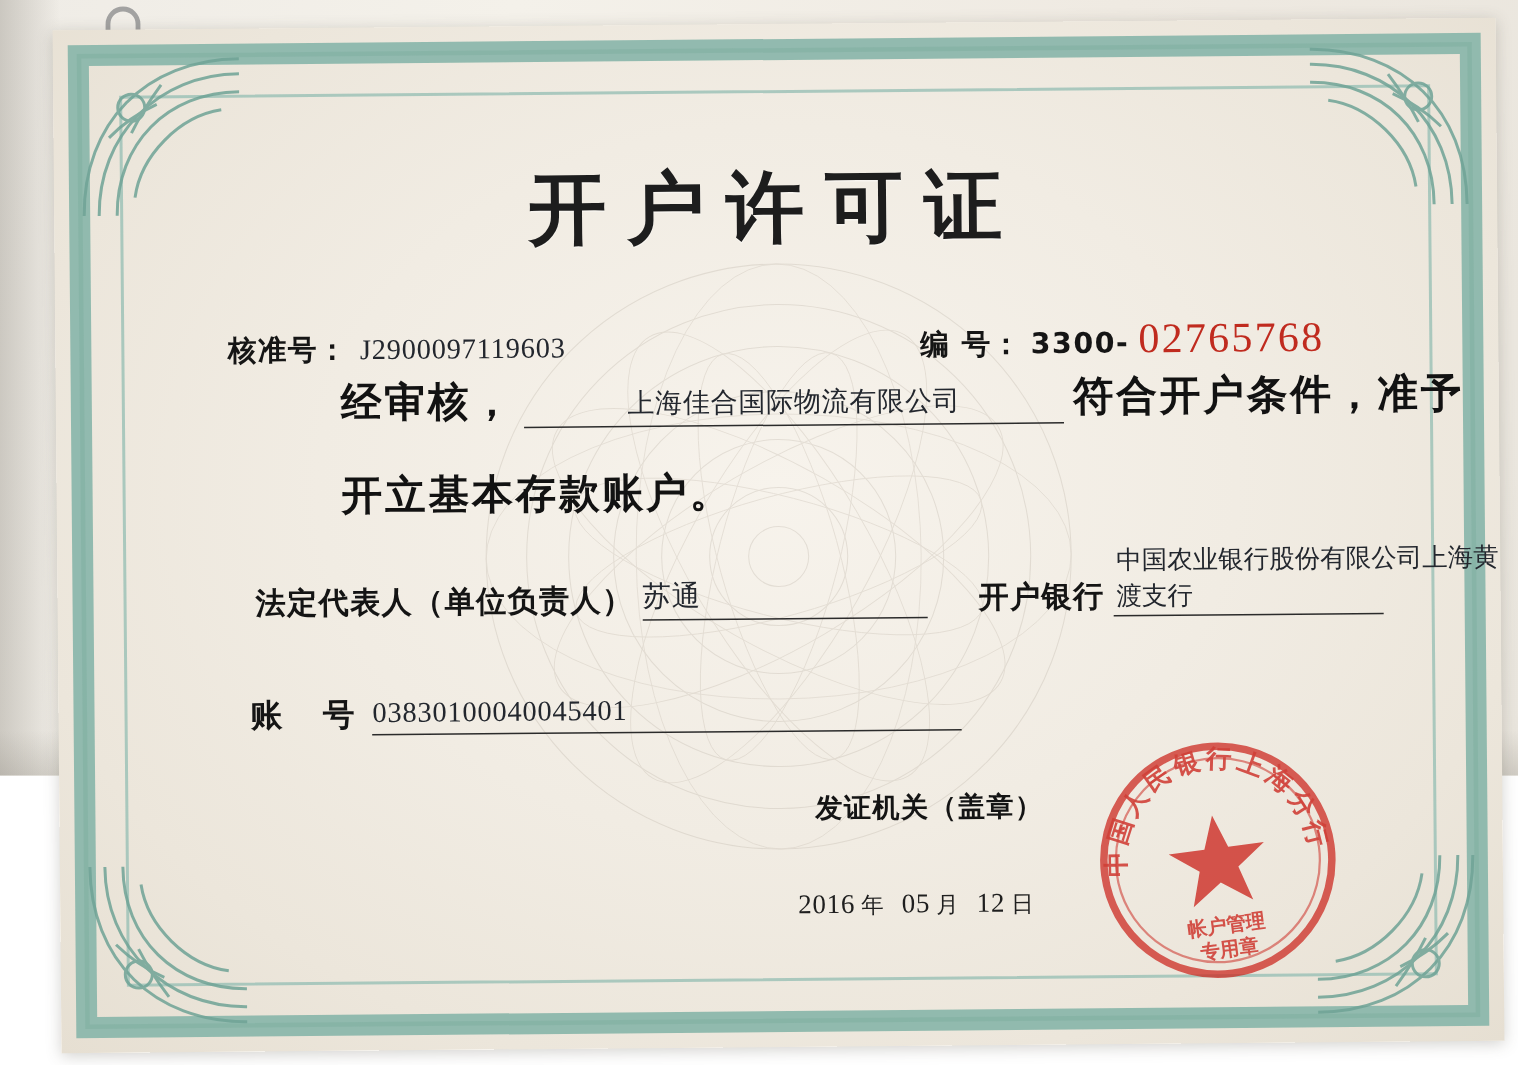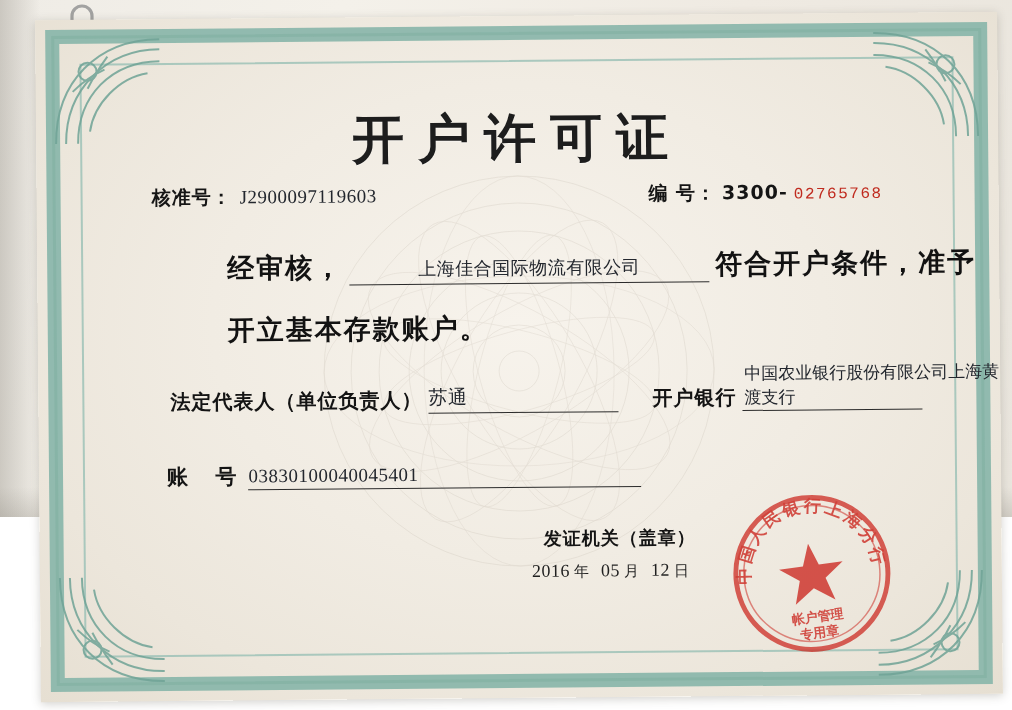--- a/index.html
+++ b/index.html
@@ -134,33 +134,34 @@
     justify-content: space-between;
     font-size: 19px;
     color: #1c1c1c;
   }
   .label-strong {
     font-family: "DejaVu Sans", sans-serif;
     font-weight: bold;
     font-size: 19px;
     color: #151515;
     letter-spacing: 1px;
+    margin-top: 36px;
   }
   .handwrite {
     font-family: "Liberation Serif", serif;
     font-size: 19px;
     color: #23272e;
     letter-spacing: 0.5px;
   }
   .approval-left { display: flex; align-items: baseline; gap: 8px; }
   .approval-right { display: flex; align-items: baseline; gap: 6px; margin-right: 46px;}
   .serial-red {
-    font-family: Liberation Mono, monospace;
+    font-family: Liberation Serif, serif;
     color: #c02b1f;
-    font-size: 16px;
+    font-size: 28px;
     letter-spacing: 1.5px;
   }
 
   .body-line-1 {
     position: absolute;
     top: 176px;
     left: 130px;
     right: 10px;
     display: flex;
     align-items: flex-end;
@@ -288,21 +289,21 @@
   }
   .date-line {
     margin-top: 10px;
     display: flex;
     align-items: baseline;
     font-family: "Liberation Serif", serif;
     font-size: 17px;
     color: #1f1f1f;
     gap: 2px;
   }
-  .date-num { font-size: 18px; letter-spacing: 0.5px; }
+  .date-num { font-size: 18px; letter-spacing: 0.5px; margin-top: 32px; }
   .date-cn { font-family: "DejaVu Sans", sans-serif; font-size: 15px; margin: 0 10px 0 2px; }
 
   
   .seal {
     position: absolute;
     right: 46px;
     top: 420px;
     width: 168px;
     height: 168px;
     transform: rotate(-7deg);

